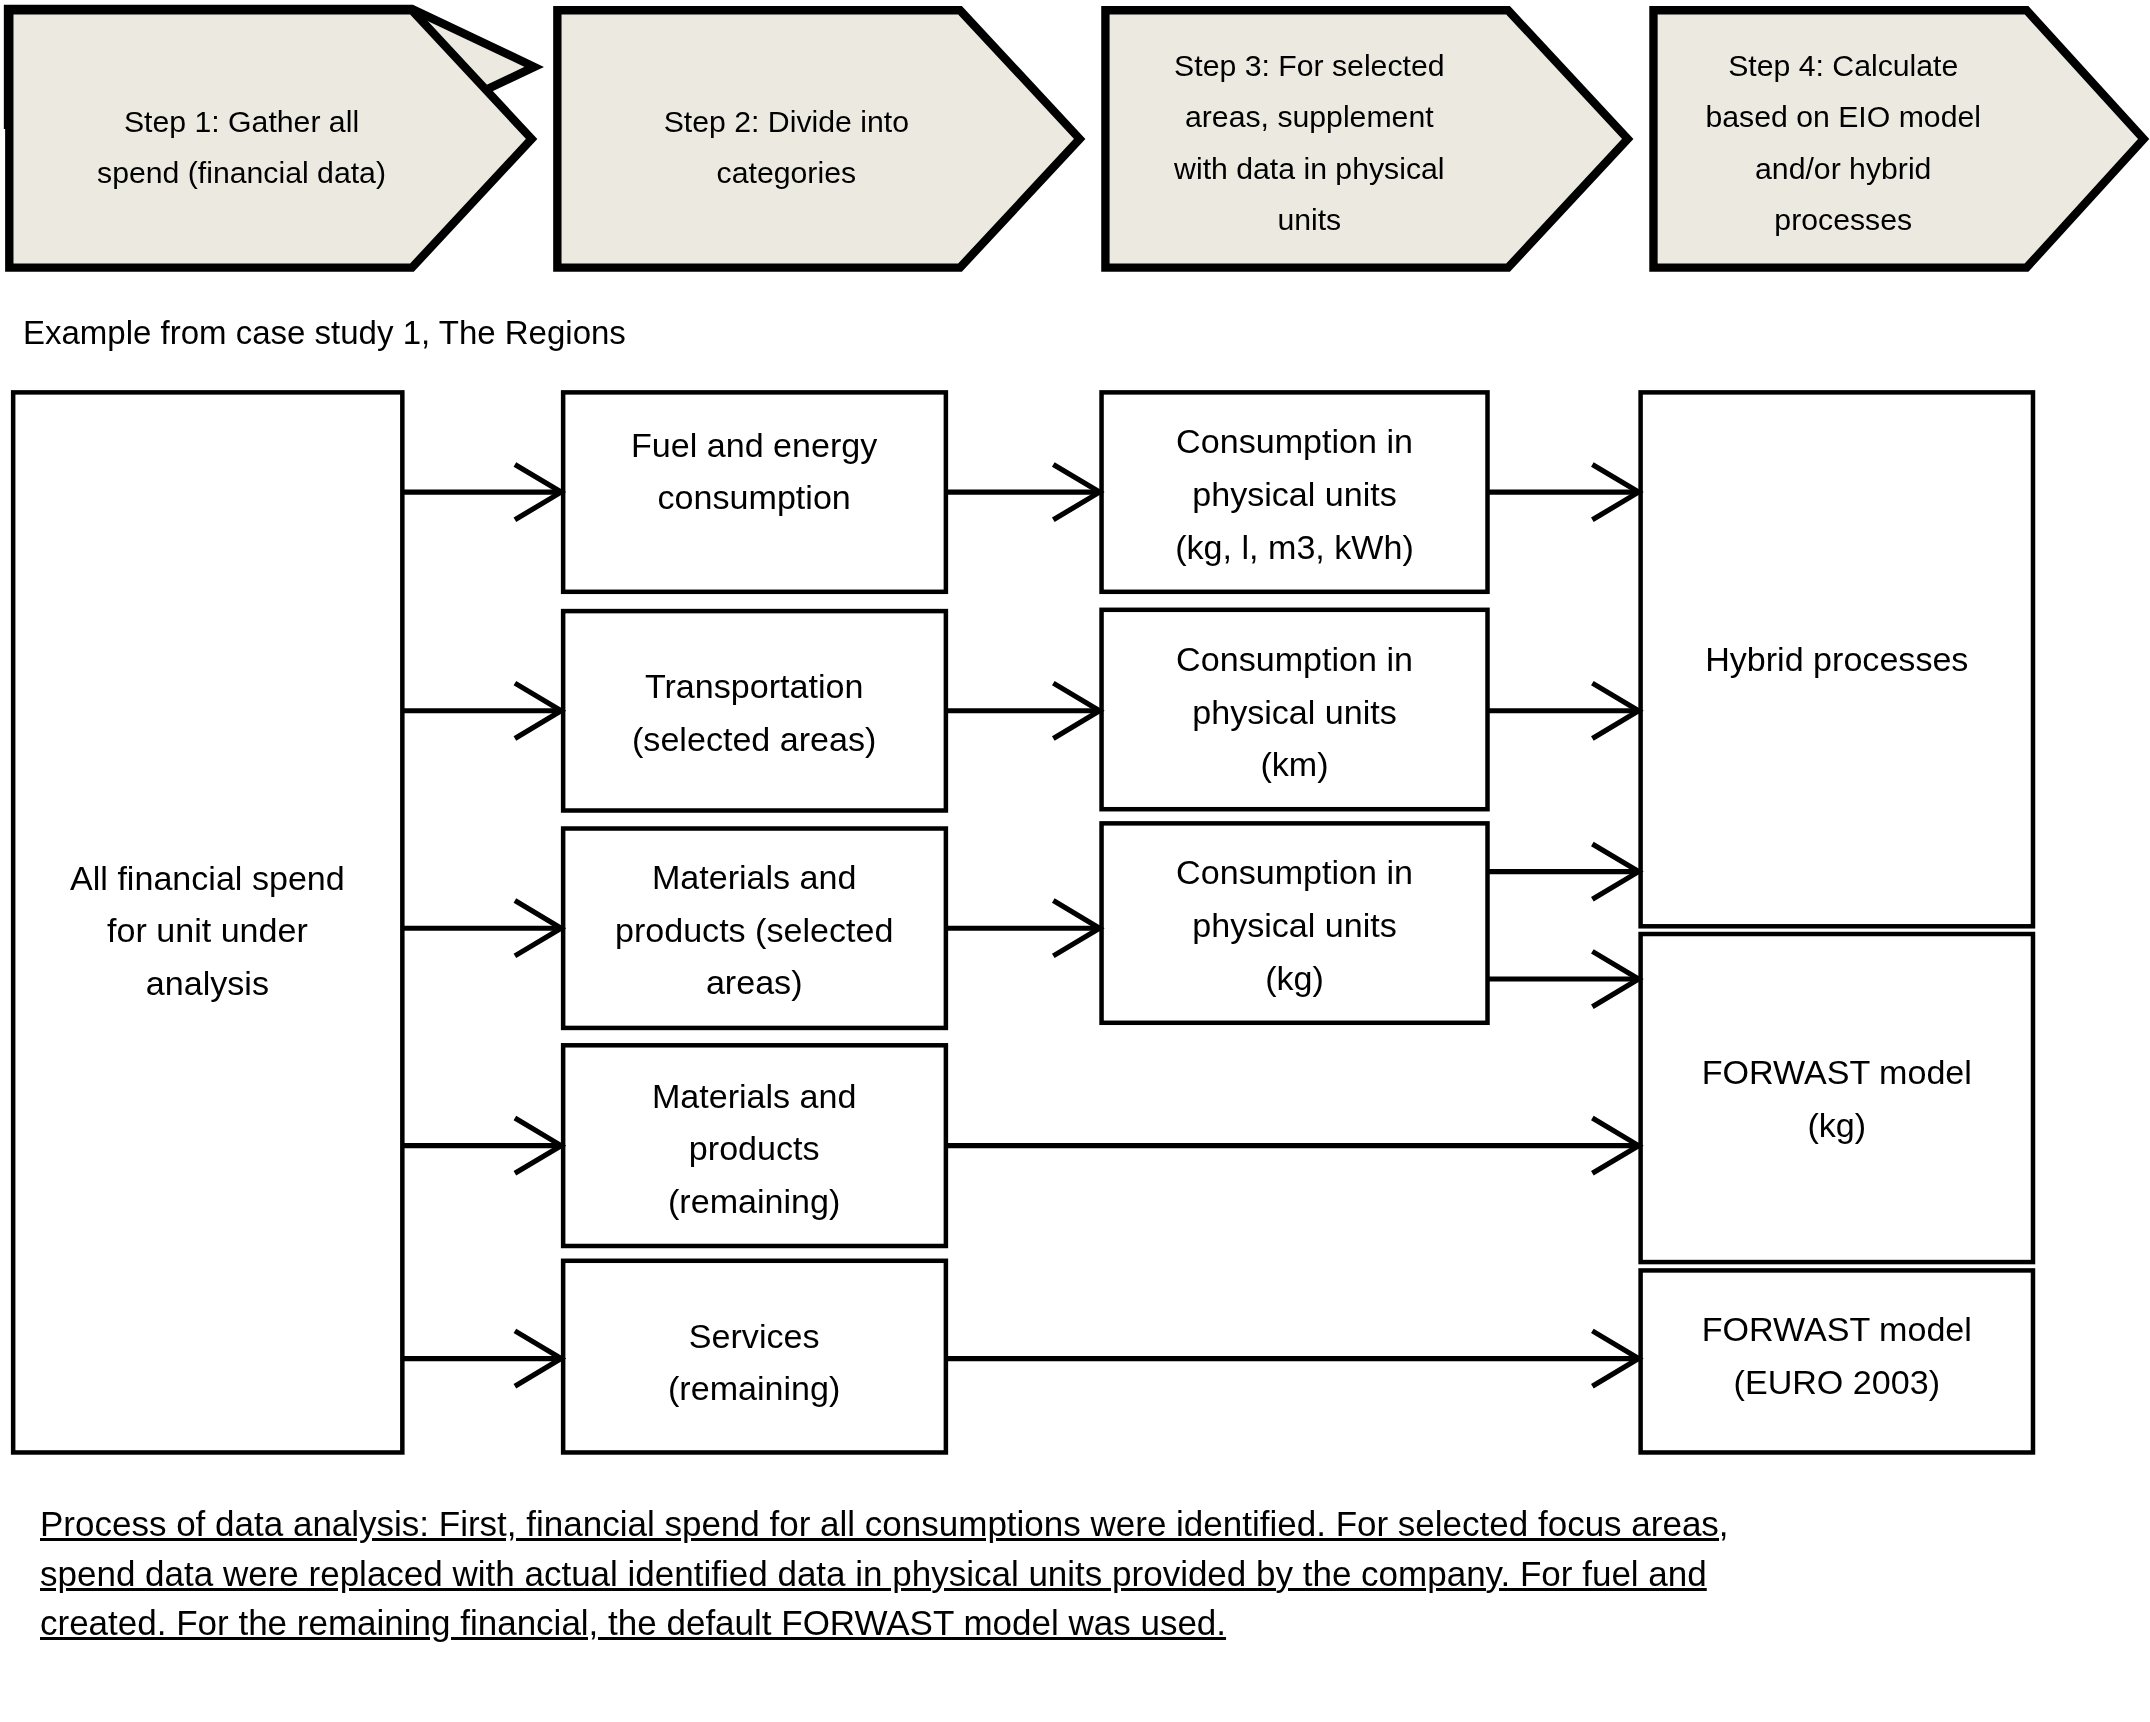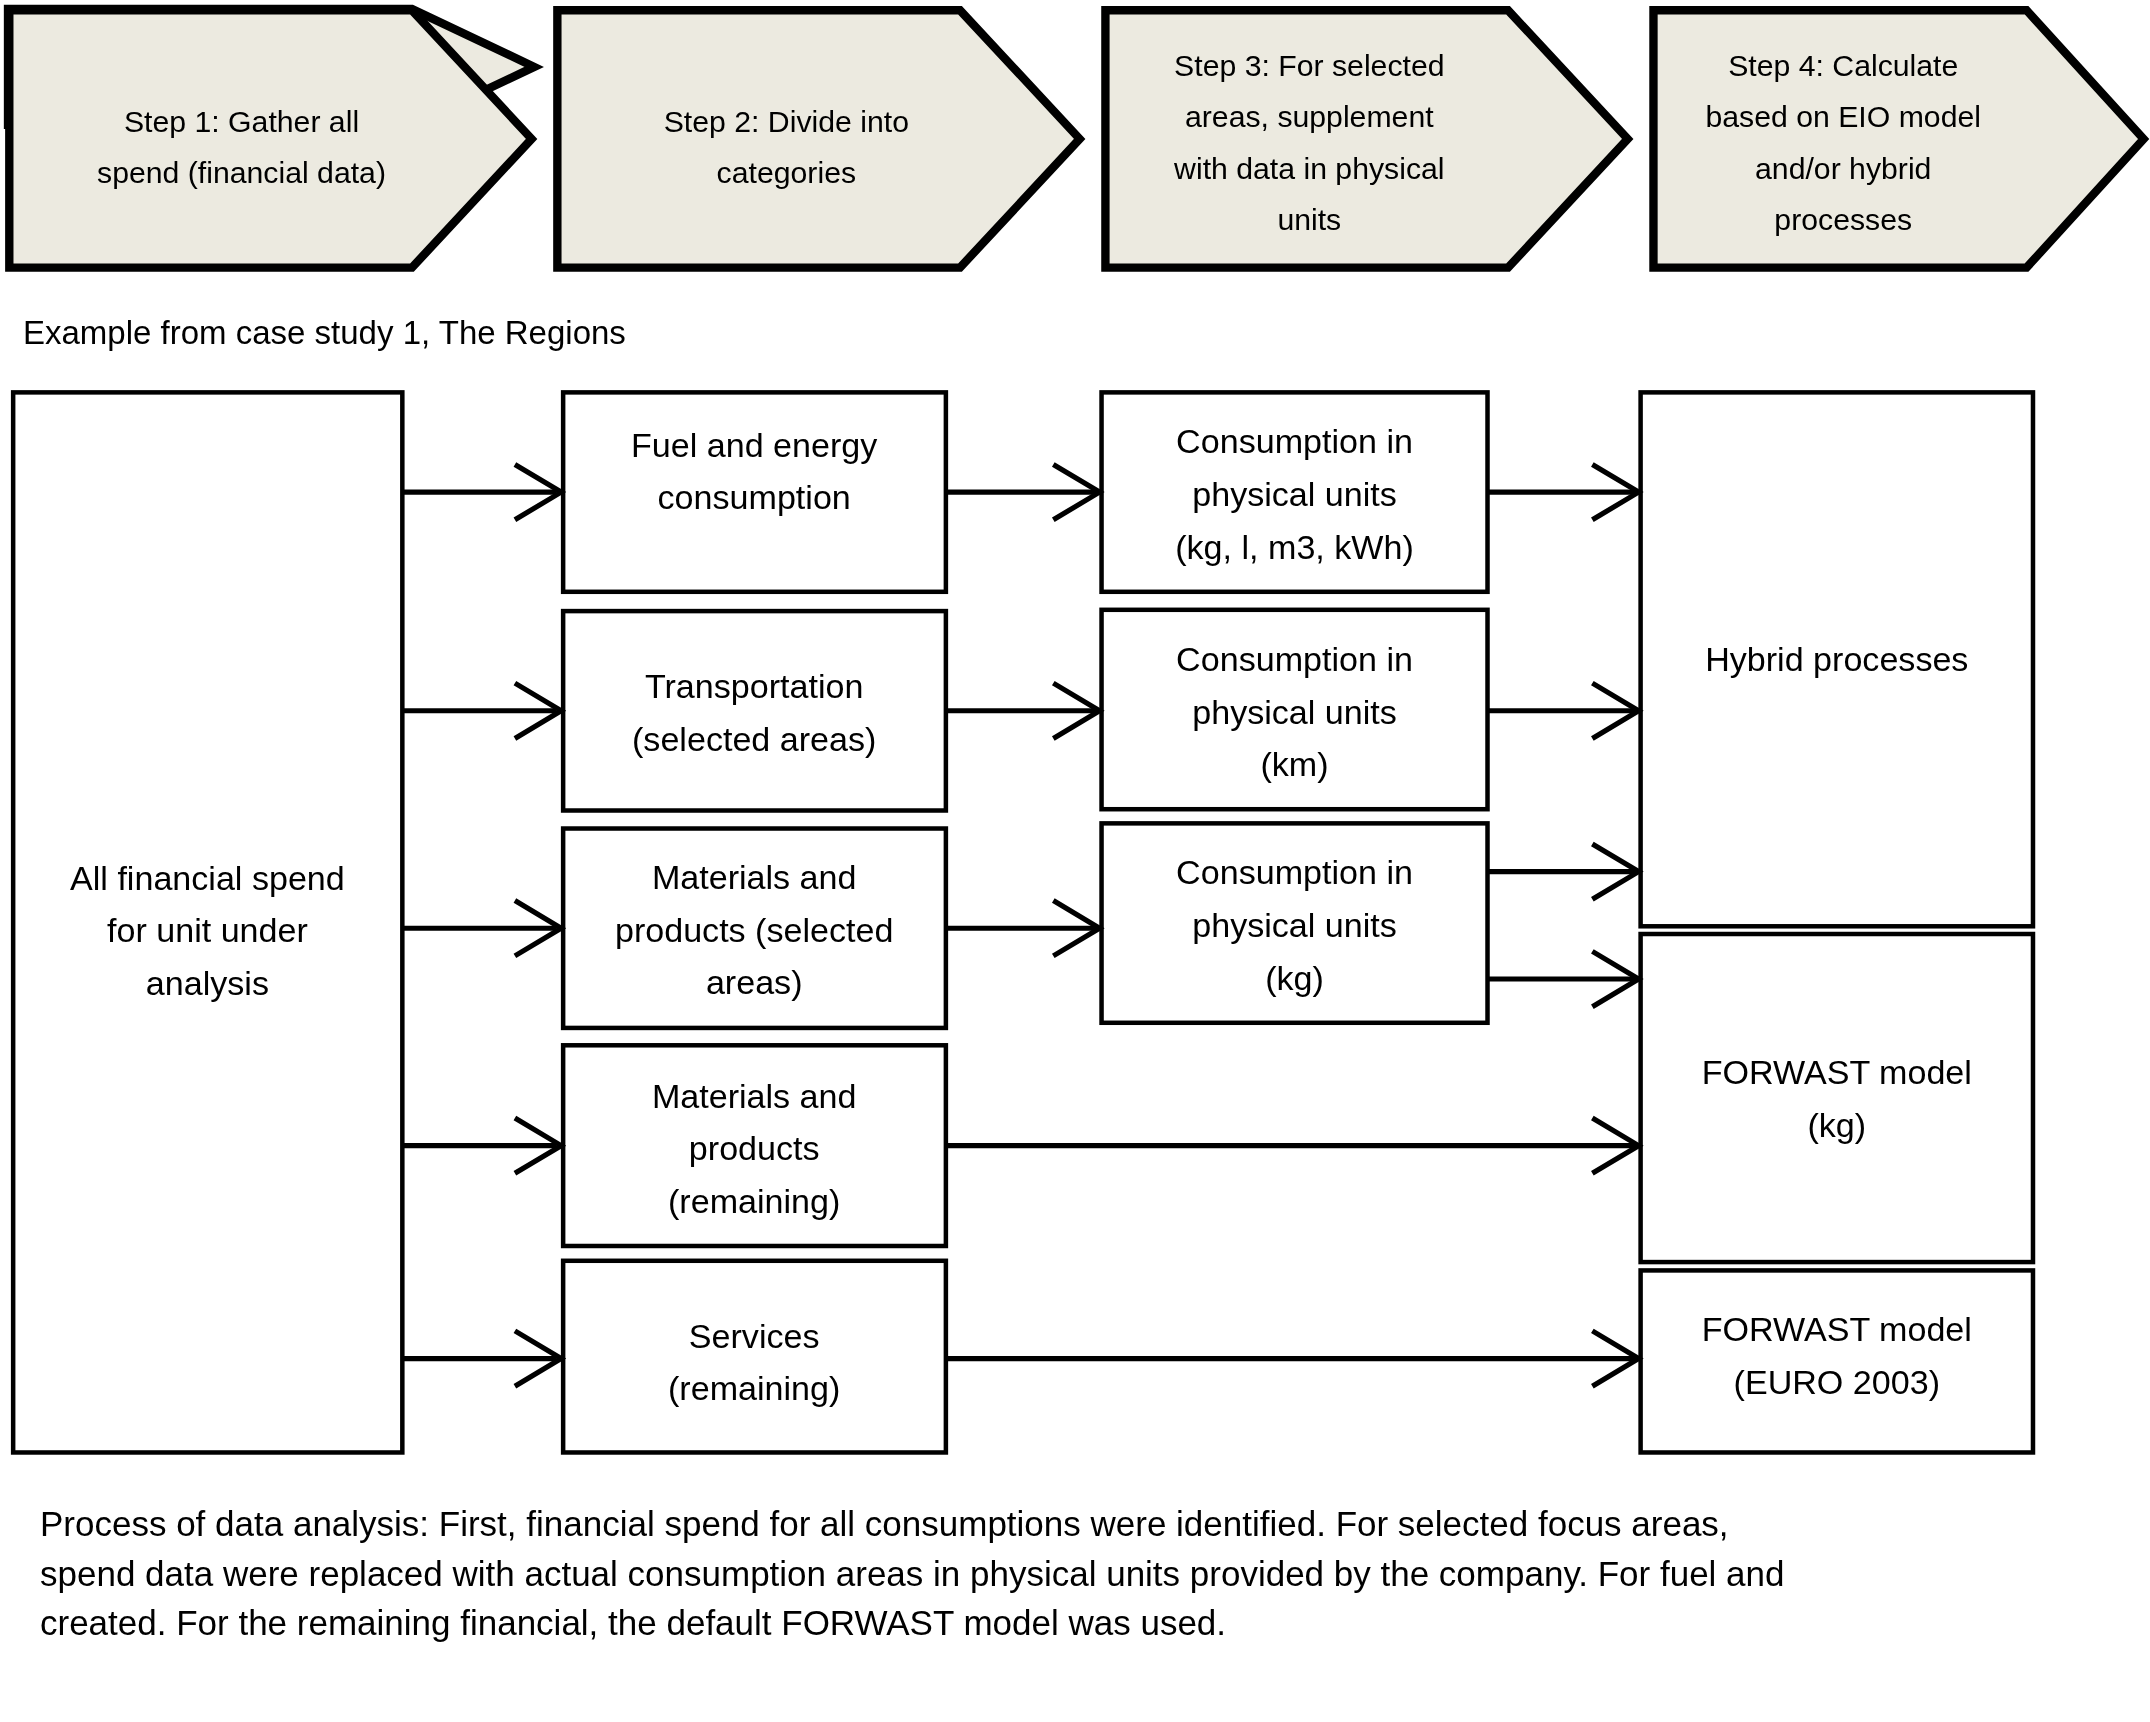--- a/index.html
+++ b/index.html
@@ -11,21 +11,21 @@
   .box{fill:#ffffff;stroke:#000;stroke-width:7;}
   .conn{stroke:#000;stroke-width:8;fill:none;}
   .arrowhead{stroke:#000;stroke-width:8;fill:none;stroke-linecap:butt;}
   .step-label{font-family:"Liberation Sans", sans-serif;font-size:47px;
               text-anchor:middle;fill:#000;}
   .box-label{font-family:"Liberation Sans", sans-serif;font-size:53px;
              text-anchor:middle;fill:#000;}
   .caption-italic{position:absolute;font-size:33px;
                   font-family:"Liberation Sans", sans-serif;white-space:nowrap;}
   .footer-text{position:absolute;font-size:35px;line-height:1.42;
-               font-family:"Liberation Sans", sans-serif;}
+               font-family:"Liberation Sans", sans-serif;text-decoration:underline;}
 </style>
 </head>
 <body>
 
 <div id="root">
 
   <svg id="diagram" viewBox="0 0 3343 2677">
 
     <g>
       <path class="shape-fill" d="M 12 14 L 640 14 L 830 104 L 640 194 L 12 194 Z" transform="translate(0,0) scale(1,1)" d2=""></path>
@@ -197,18 +197,18 @@
       <line class="conn" x1="1470" y1="2112" x2="2540" y2="2112"></line>
       <path class="arrowhead" d="M 2475 2069 L 2547 2112 L 2475 2155"></path>
     </g>
 
   </svg>
 
   <div class="caption-italic" style="left:23px; top:314px;">Example from case study 1, The Regions</div>
 
   <div class="footer-text" style="left:40px; top:1499px; width:2078px;">
     <div>Process of data analysis: First, financial spend for all consumptions were identified. For selected focus areas,</div>
-    <div>spend data were replaced with actual consumption areas in physical units provided by the company. For fuel and</div>
+    <div>spend data were replaced with actual identified data in physical units provided by the company. For fuel and</div>
     <div>created. For the remaining financial, the default FORWAST model was used.</div>
   </div>
 
 </div>
 
 
 </body></html>

